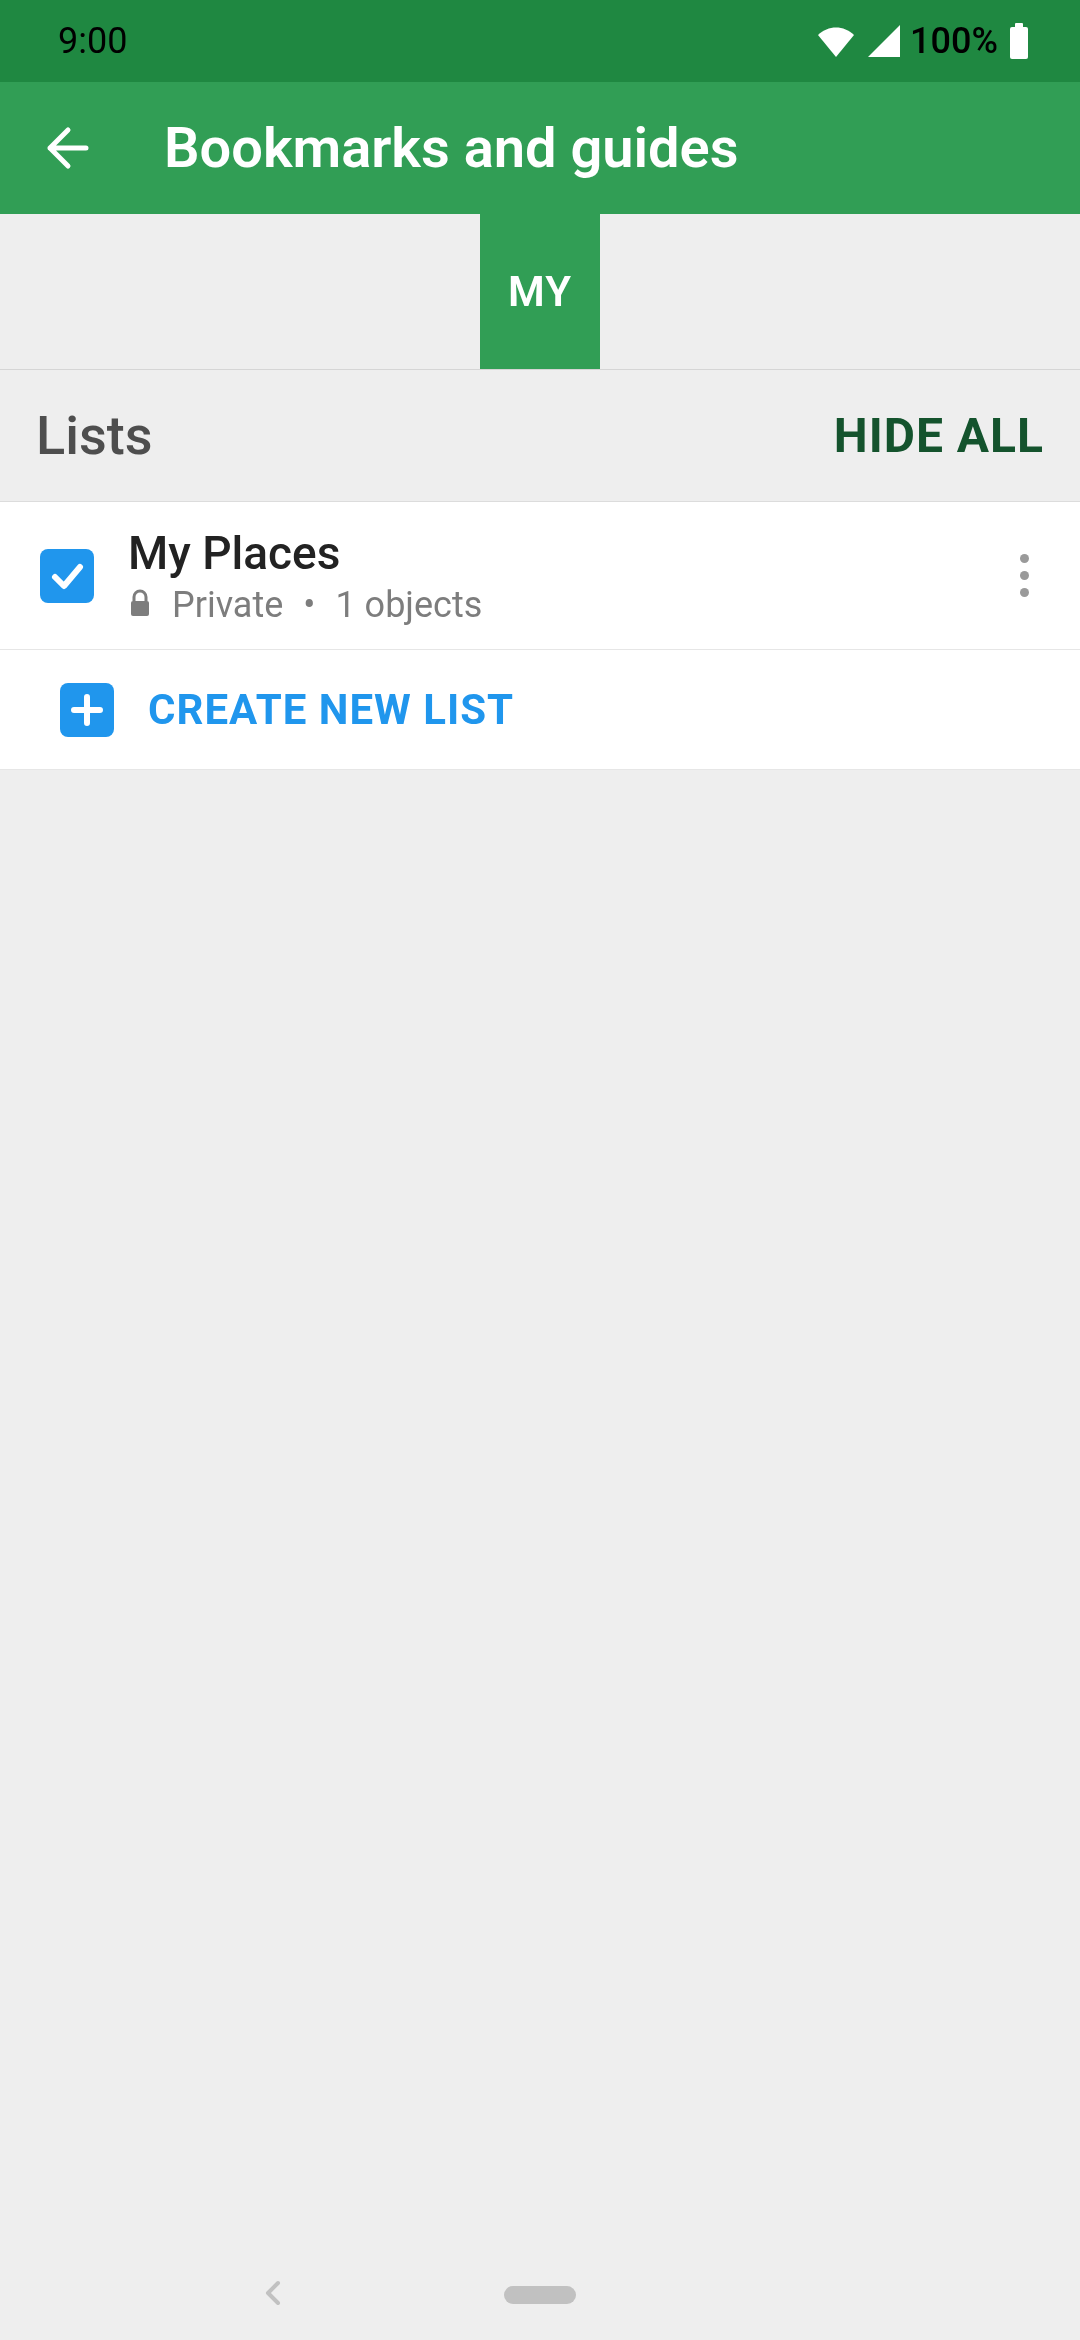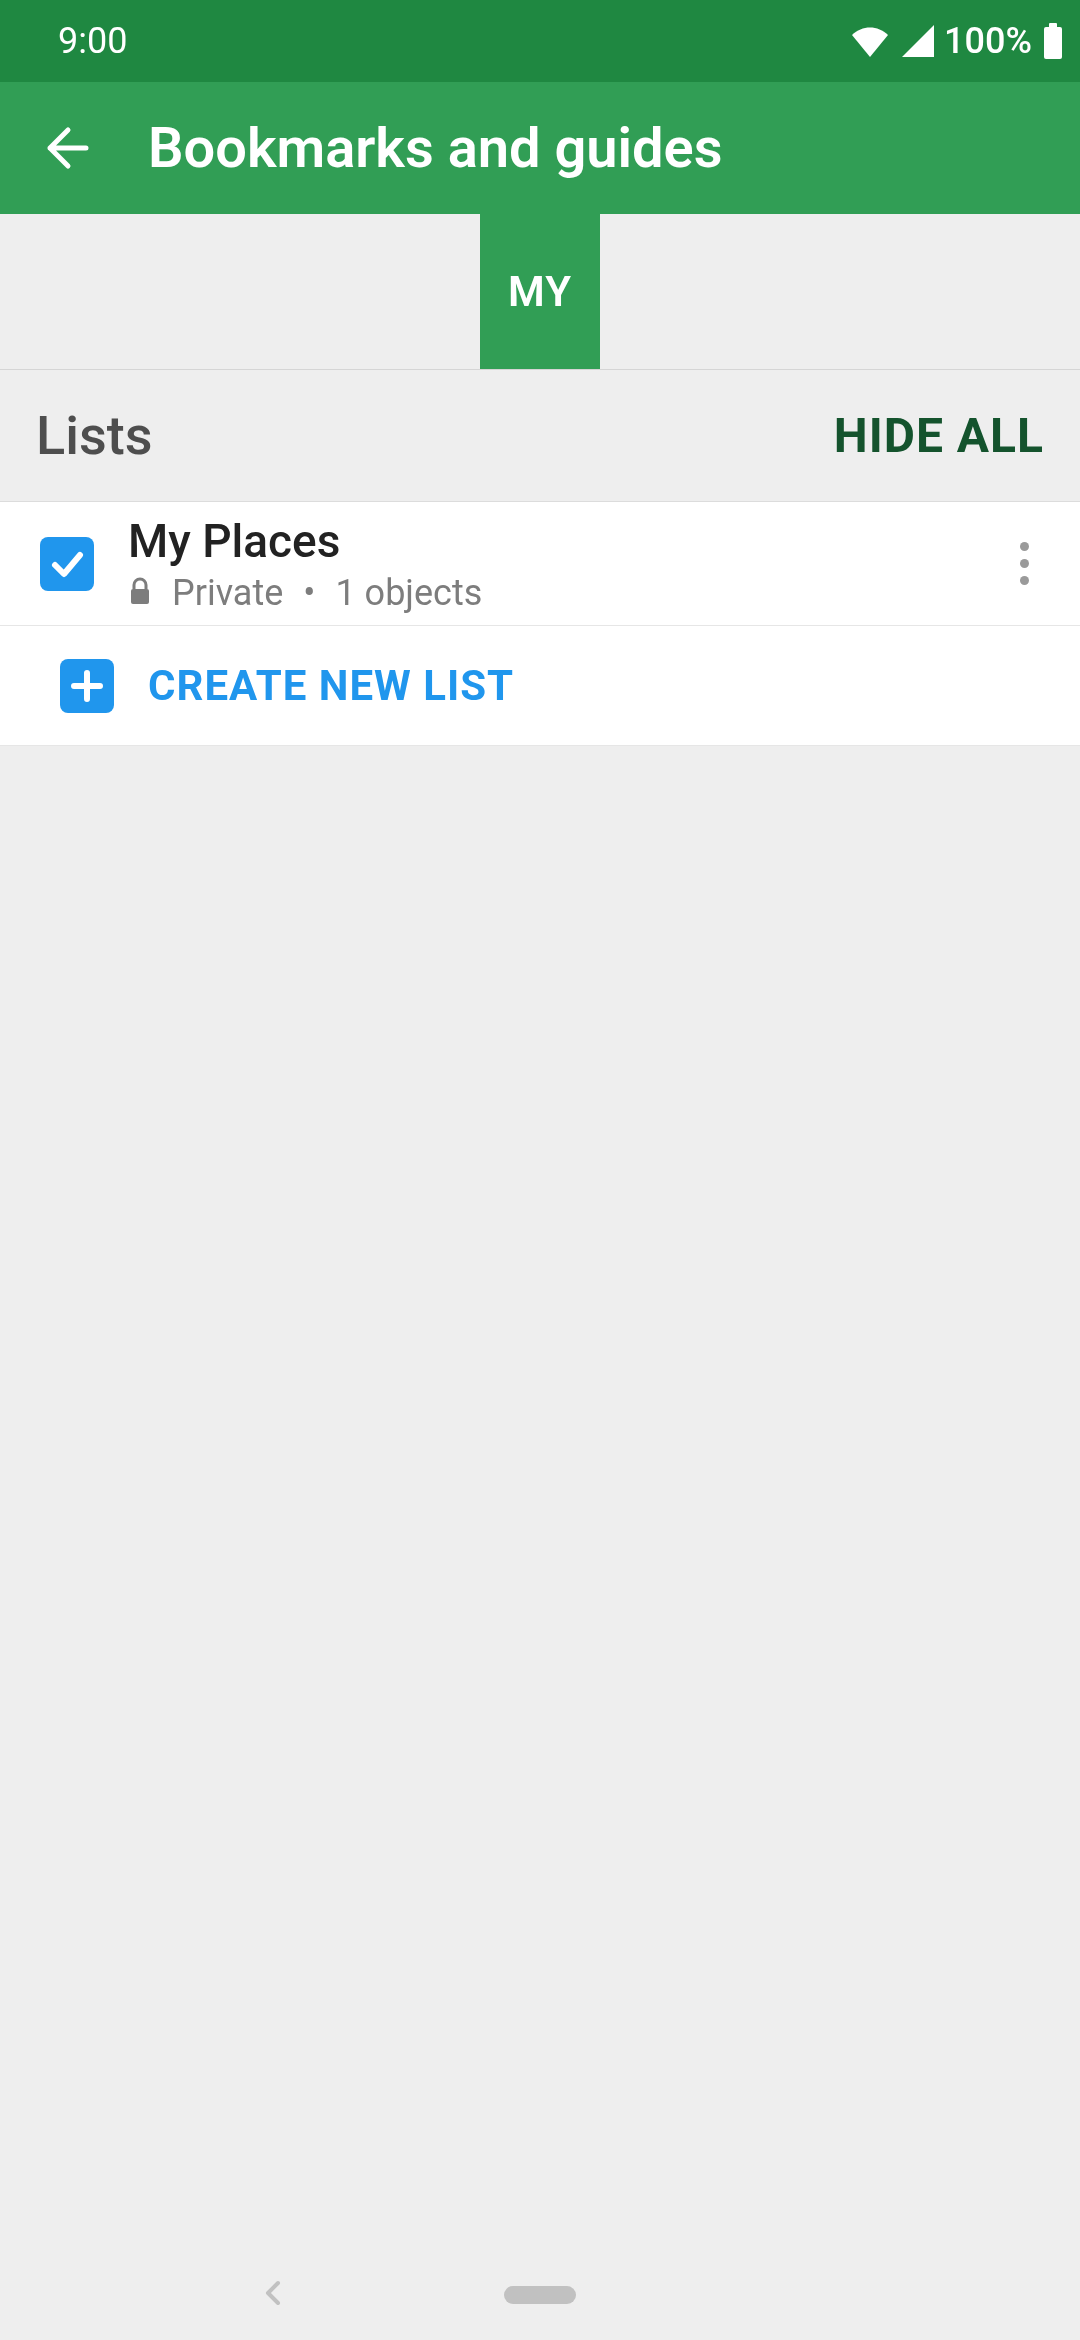--- a/index.html
+++ b/index.html
@@ -10,42 +10,43 @@
       background: #eeeeee;
       overflow: hidden;
       position: relative;
     }
     .status-bar {
       height: 82px;
       background: #1f8841;
       display: flex;
       align-items: center;
       justify-content: space-between;
-      padding: 0 16px 0 58px;
-      color: #ffffff;
+      padding: 0 50px 0 58px;
+      color: #000000;
       font-size: 36px;
     }
     .status-right {
       display: flex;
       align-items: center;
       gap: 10px;
     }
     .status-right svg { display: block; }
     .app-bar {
       height: 132px;
       background: #319e55;
       display: flex;
       align-items: center;
       padding: 0 32px;
       gap: 48px;
     }
     .app-bar .title {
       color: #ffffff;
       font-size: 56px;
       font-weight: 600;
+      margin-left: 16px;
     }
     .back-arrow { width: 68px; height: 68px; display: flex; align-items:center; justify-content:center; }
     .tabs-row {
       height: 156px;
       background: #eeeeee;
       display: flex;
       justify-content: center;
       border-bottom: 1px solid #d5d5d5;
     }
     .tab {
@@ -74,21 +75,21 @@
       font-size: 54px;
       font-weight: 500;
     }
     .section-header .hide-all {
       color: #14532d;
       font-size: 48px;
       font-weight: 700;
       letter-spacing: 1px;
     }
     .list-row {
-      height: 124px;
+      height: 148px;
       background: #ffffff;
       display: flex;
       align-items: center;
       padding: 0 32px 0 40px;
       border-bottom: 1px solid #e6e6e6;
       gap: 34px;
     }
     .checkbox {
       width: 54px;
       height: 54px;

